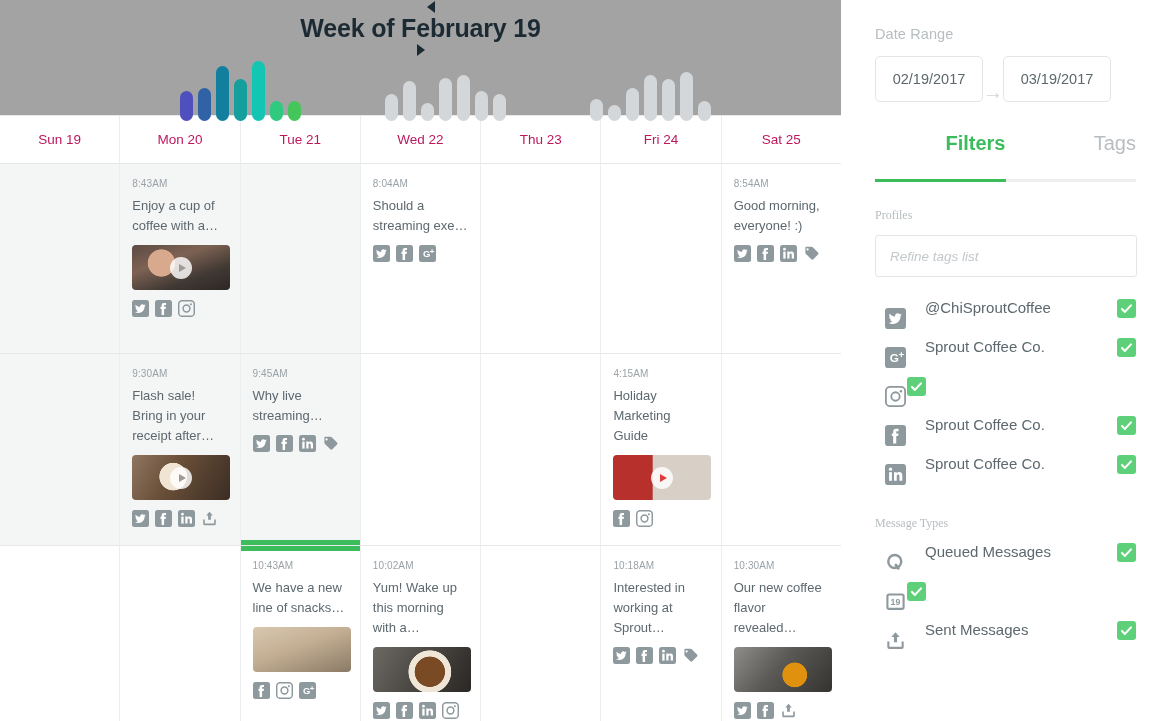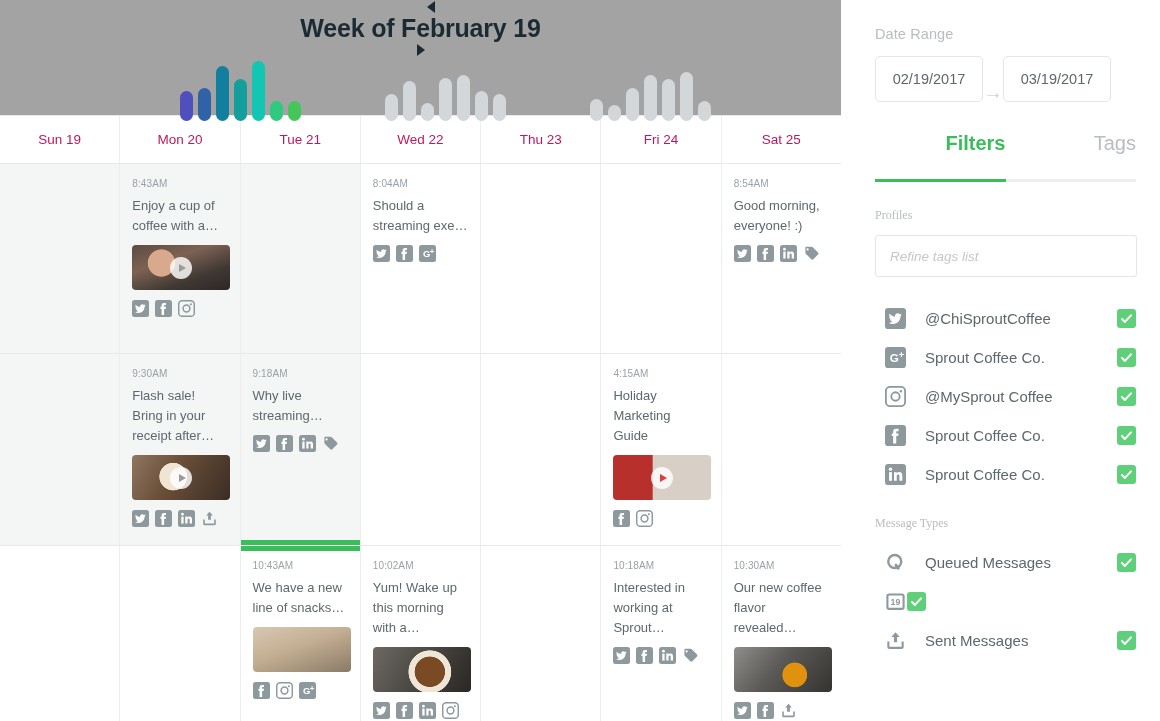--- a/index.html
+++ b/index.html
@@ -130,21 +130,21 @@
   .section-title { font-size: 12px; color: #b7bdc1; margin-bottom: 12px; font-family: Liberation Serif, serif; }
 
   .refine-input {
     width: 262px; height: 42px; border: 1px solid #e3e6e7; border-radius: 3px;
     padding: 2px 14px; font-size: 13.5px; font-style: italic; color: #1d4ed8;
     font-family: "Liberation Sans", sans-serif; background: #fff; margin-bottom: 22px;
   }
   .refine-input::placeholder { color: #c3c8cb; font-style: italic; }
 
   .filter-row {
-    display: flex; align-items: center; height: 39px; cursor: pointer; padding-left: 10px;
+    display: flex; height: 39px; cursor: pointer; padding-left: 10px;
   }
   .filter-ico { width: 22px; display: flex; align-items: center; justify-content: flex-start; }
   .filter-ico svg { display: block; }
   .filter-name {
     flex: 1 1 auto; font-size: 15px; color: #5d686e; padding-left: 18px; white-space: nowrap;
   }
   .checkbox {
     width: 19px; height: 19px; border-radius: 3px; background: #5fd07a;
     display: flex; align-items: center; justify-content: center; flex: 0 0 auto;
   }
@@ -339,21 +339,21 @@
               </span>
               <span class="sicon">
                 <svg viewBox="0 0 17 17">
                   <path d="M3 9.5v4.2c0 .4.3.7.7.7h9.6c.4 0 .7-.3.7-.7V9.5" fill="none" stroke="#8e999e" stroke-width="1.6"></path>
                   <path d="M8.5 1.8l3.3 3.8H9.9v4.1H7.1V5.6H5.2z" fill="#8e999e"></path>
                 </svg>
               </span>
             </div>
           </div>
           <div class="cell shaded mark-bottom">
-            <div class="msg-time">9:18AM</div>
+            <div class="msg-time">9:45AM</div>
             <div class="msg-text">Why live streaming…</div>
             <div class="icon-row">
               <span class="sicon">
                 <svg viewBox="0 0 17 17">
                   <rect width="17" height="17" rx="2.5" fill="#8e999e"></rect>
                   <path d="M13.6 5.2c-.4.2-.8.3-1.2.4.4-.3.8-.7.9-1.2-.4.3-.9.4-1.4.6-.4-.4-1-.7-1.6-.7-1.2 0-2.2 1-2.2 2.2 0 .2 0 .3.1.5-1.8-.1-3.4-1-4.5-2.3-.2.3-.3.7-.3 1.1 0 .8.4 1.4 1 1.8-.4 0-.7-.1-1-.3 0 1.1.8 2 1.8 2.2-.2.1-.4.1-.6.1-.1 0-.3 0-.4-.1.3.9 1.1 1.5 2.1 1.5-.8.6-1.7.9-2.8.9h-.5c1 .6 2.1 1 3.4 1 4 0 6.2-3.3 6.2-6.2v-.3c.4-.3.8-.7 1-1.2z" fill="#fff"></path>
                 </svg>
               </span>
               <span class="sicon">
                 <svg viewBox="0 0 17 17">
@@ -584,21 +584,20 @@
           </span>
         </div>
         <div class="filter-row">
           <span class="filter-ico">
             <svg width="21" height="21" viewBox="0 0 17 17">
               <rect x="0.7" y="0.7" width="15.6" height="15.6" rx="3.4" fill="none" stroke="#8e999e" stroke-width="1.5"></rect>
               <circle cx="8.5" cy="8.5" r="3.4" fill="none" stroke="#8e999e" stroke-width="1.5"></circle>
               <circle cx="12.9" cy="4.2" r="1" fill="#8e999e"></circle>
             </svg>
           </span>
-          <span class="filter-name">@MySprout Coffee</span>
           <span class="checkbox">
             <svg width="13" height="13" viewBox="0 0 13 13">
               <path d="M2 6.9l2.9 3L11 3.4" fill="none" stroke="#fff" stroke-width="2.1" stroke-linecap="round" stroke-linejoin="round"></path>
             </svg>
           </span>
         </div>
         <div class="filter-row">
           <span class="filter-ico">
             <svg width="21" height="21" viewBox="0 0 17 17">
               <rect width="17" height="17" rx="2.5" fill="#8e999e"></rect>

